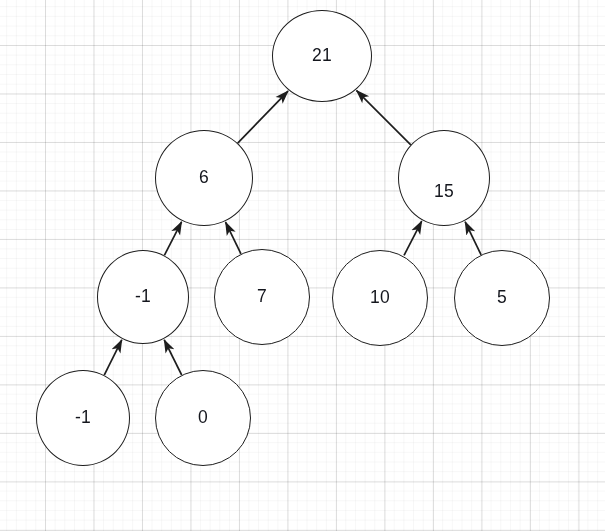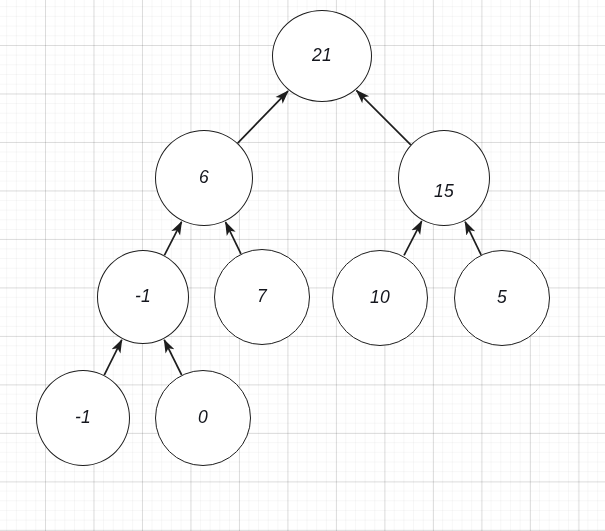--- a/index.html
+++ b/index.html
@@ -39,21 +39,20 @@
   }
   .tree-node {
     position: absolute;
     box-sizing: border-box;
     border: 1.7px solid #1d1d1d;
     border-radius: 50%;
     background: #ffffff;
     display: flex;
     align-items: center;
     justify-content: center;
-    font-style: italic;
   }
   .node-label {
     font-family: "Liberation Sans", sans-serif;
     font-size: 17.5px;
     color: #14161d;
     line-height: 1;
     letter-spacing: 0.2px;
     user-select: none;
   }
 </style>

